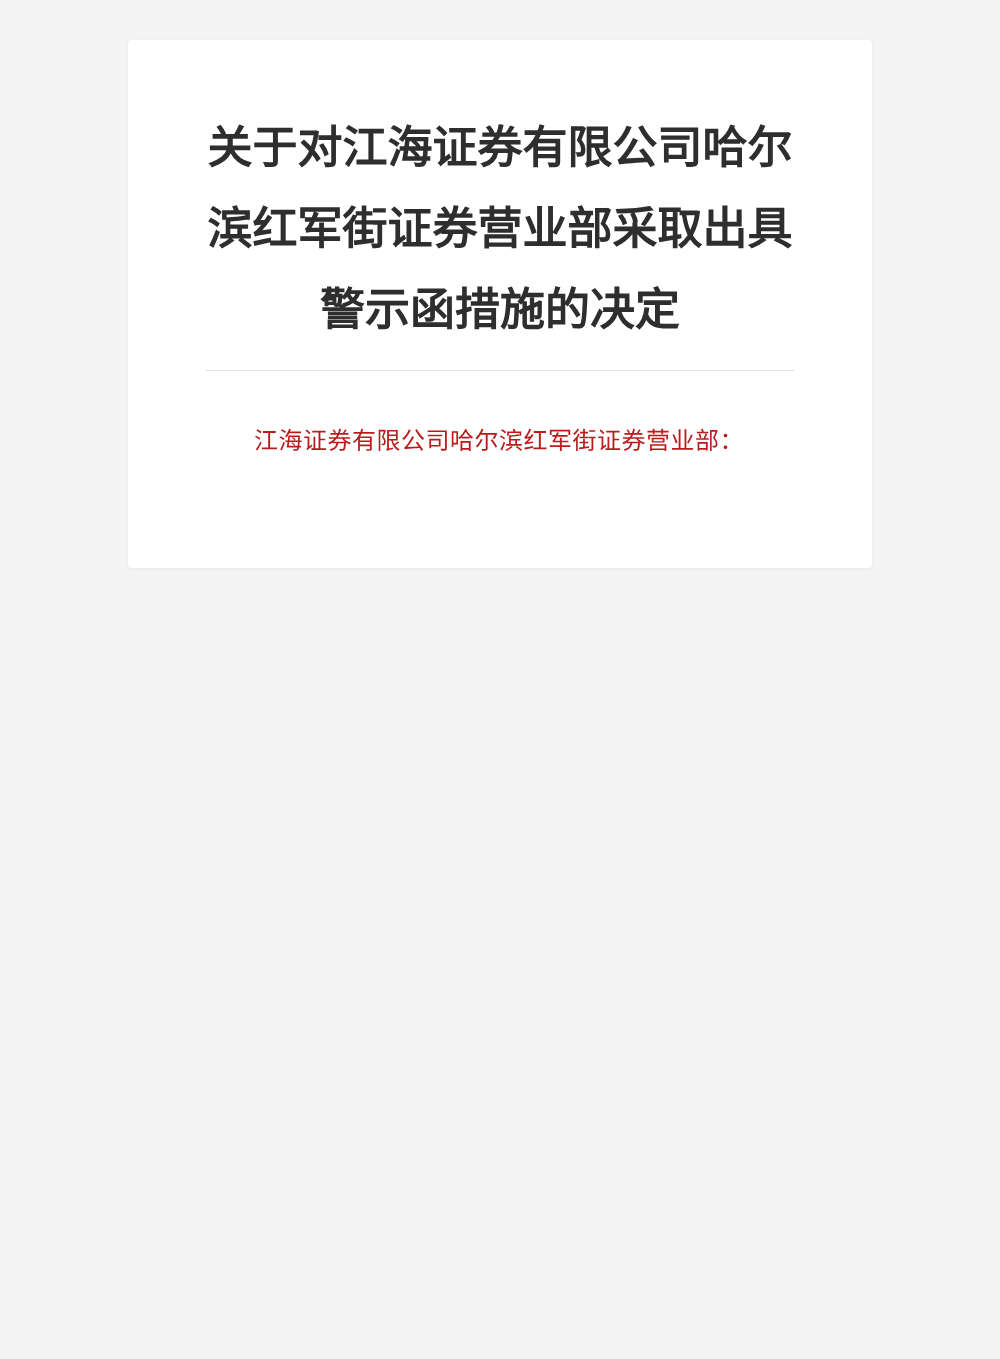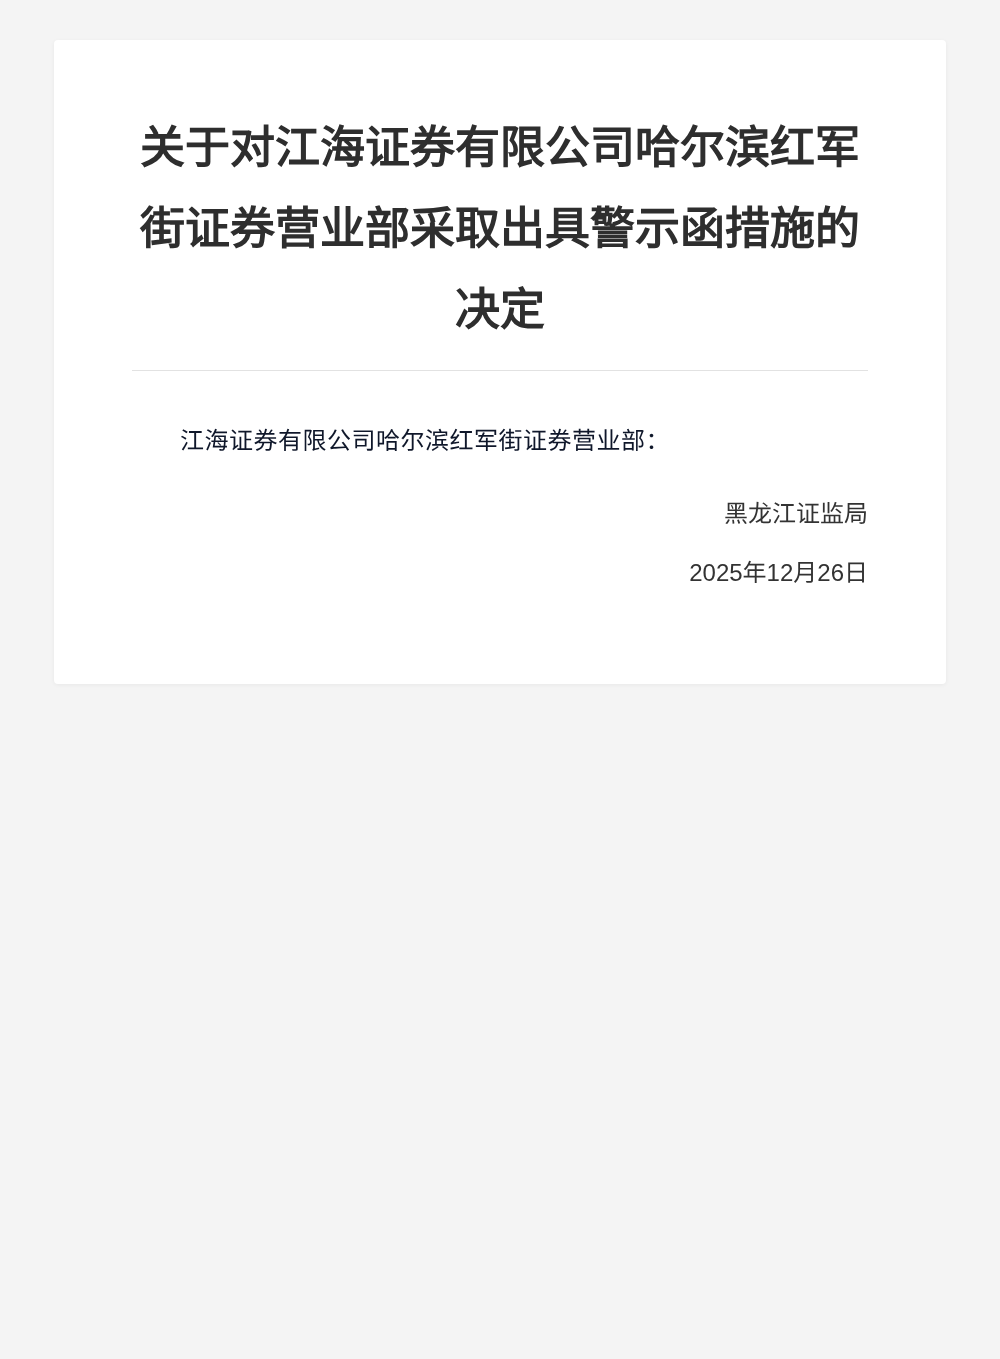--- a/index.html
+++ b/index.html
@@ -7,21 +7,21 @@
     padding: 0;
     background: #f4f4f4;
     font-family: "Liberation Sans", "DejaVu Sans", sans-serif;
   }
   body {
     width: 1000px;
     min-height: 1359px;
     box-sizing: border-box;
   }
   .doc-card {
-    width: 892px;
+    width: 744px;
     box-sizing: border-box;
     margin: 40px auto 0 auto;
     background: #ffffff;
     border-radius: 4px;
     box-shadow: 0 1px 4px rgba(0,0,0,0.05);
     padding: 67px 78px 89px 78px;
   }
   .doc-title {
     margin: 0 0 20px 0;
     font-size: 45px;
@@ -33,21 +33,21 @@
   .title-divider {
     border: none;
     border-top: 1px solid #e2e2e2;
     height: 0;
     margin: 0 0 47px 0;
   }
   .doc-body p.body-para {
     margin: 0 0 16px 0;
     font-size: 24px;
     line-height: 45px;
-    color: #0f172a;
+    color: #b91c1c;
     text-indent: 2em;
     text-align: justify;
     letter-spacing: 0.5px;
   }
   .doc-sign {
     margin-top: 28px;
     text-align: right;
   }
   .doc-sign p {
     margin: 0 0 14px 0;
@@ -67,17 +67,13 @@
 
   <hr class="title-divider">
 
   <div class="doc-body">
     <p class="body-para">江海证券有限公司哈尔滨红军街证券营业部：</p>
 
 
 
   </div>
 
-  <div class="doc-sign">
-    <p>黑龙江证监局</p>
-    <p>2025年12月26日</p>
-  </div>
 </article>
 
 </body></html>

